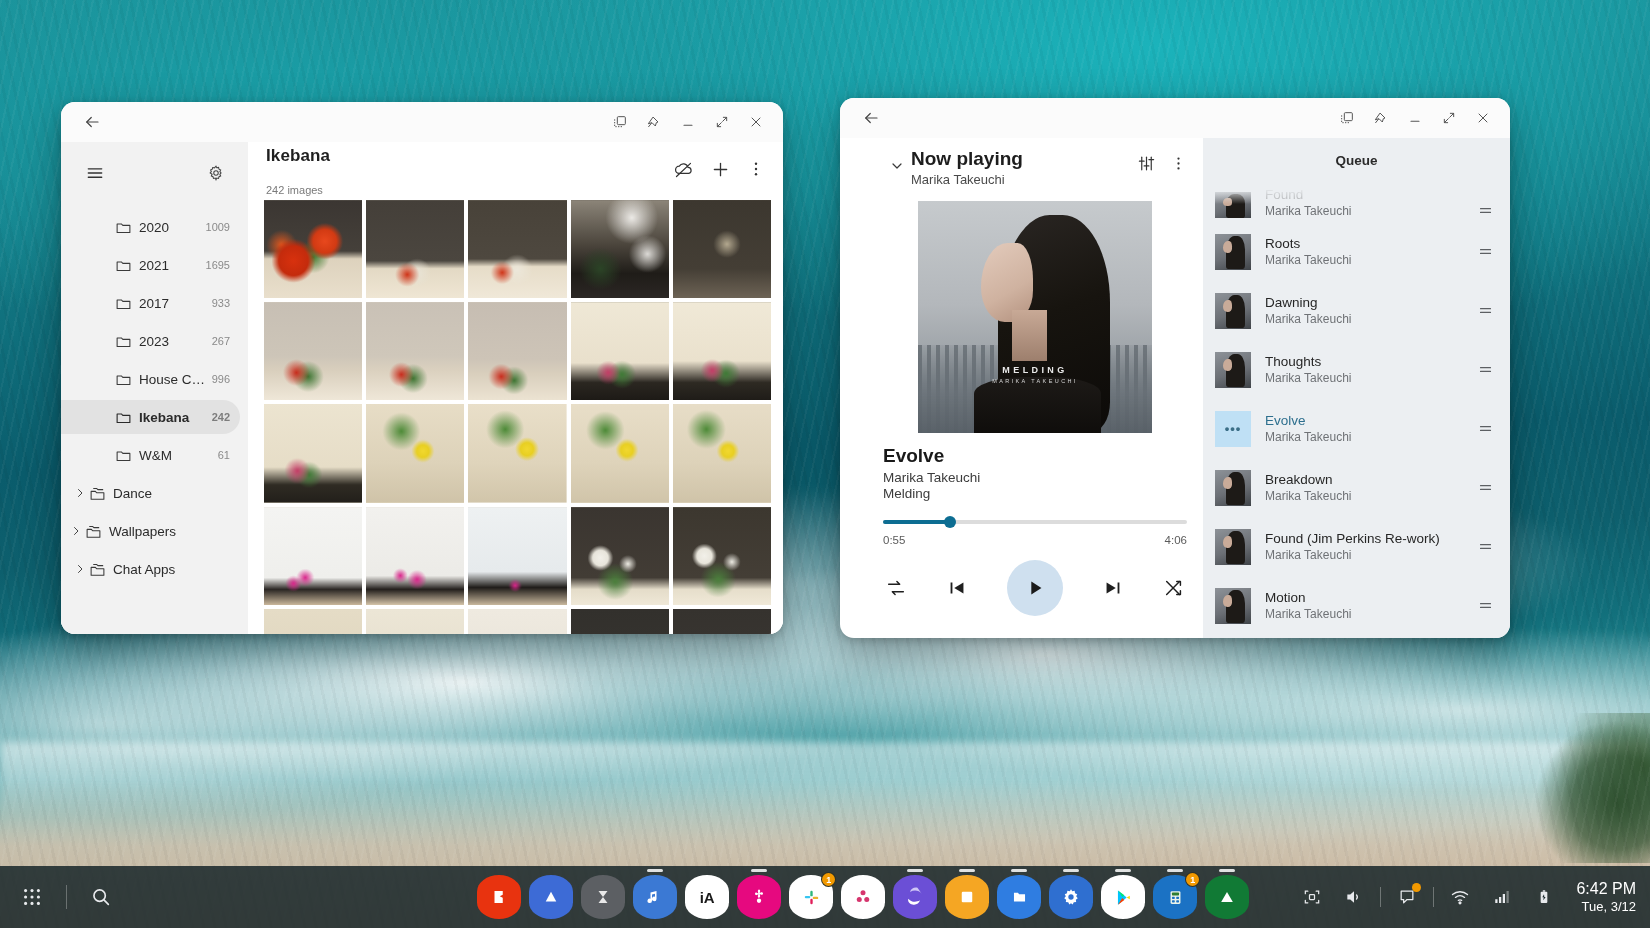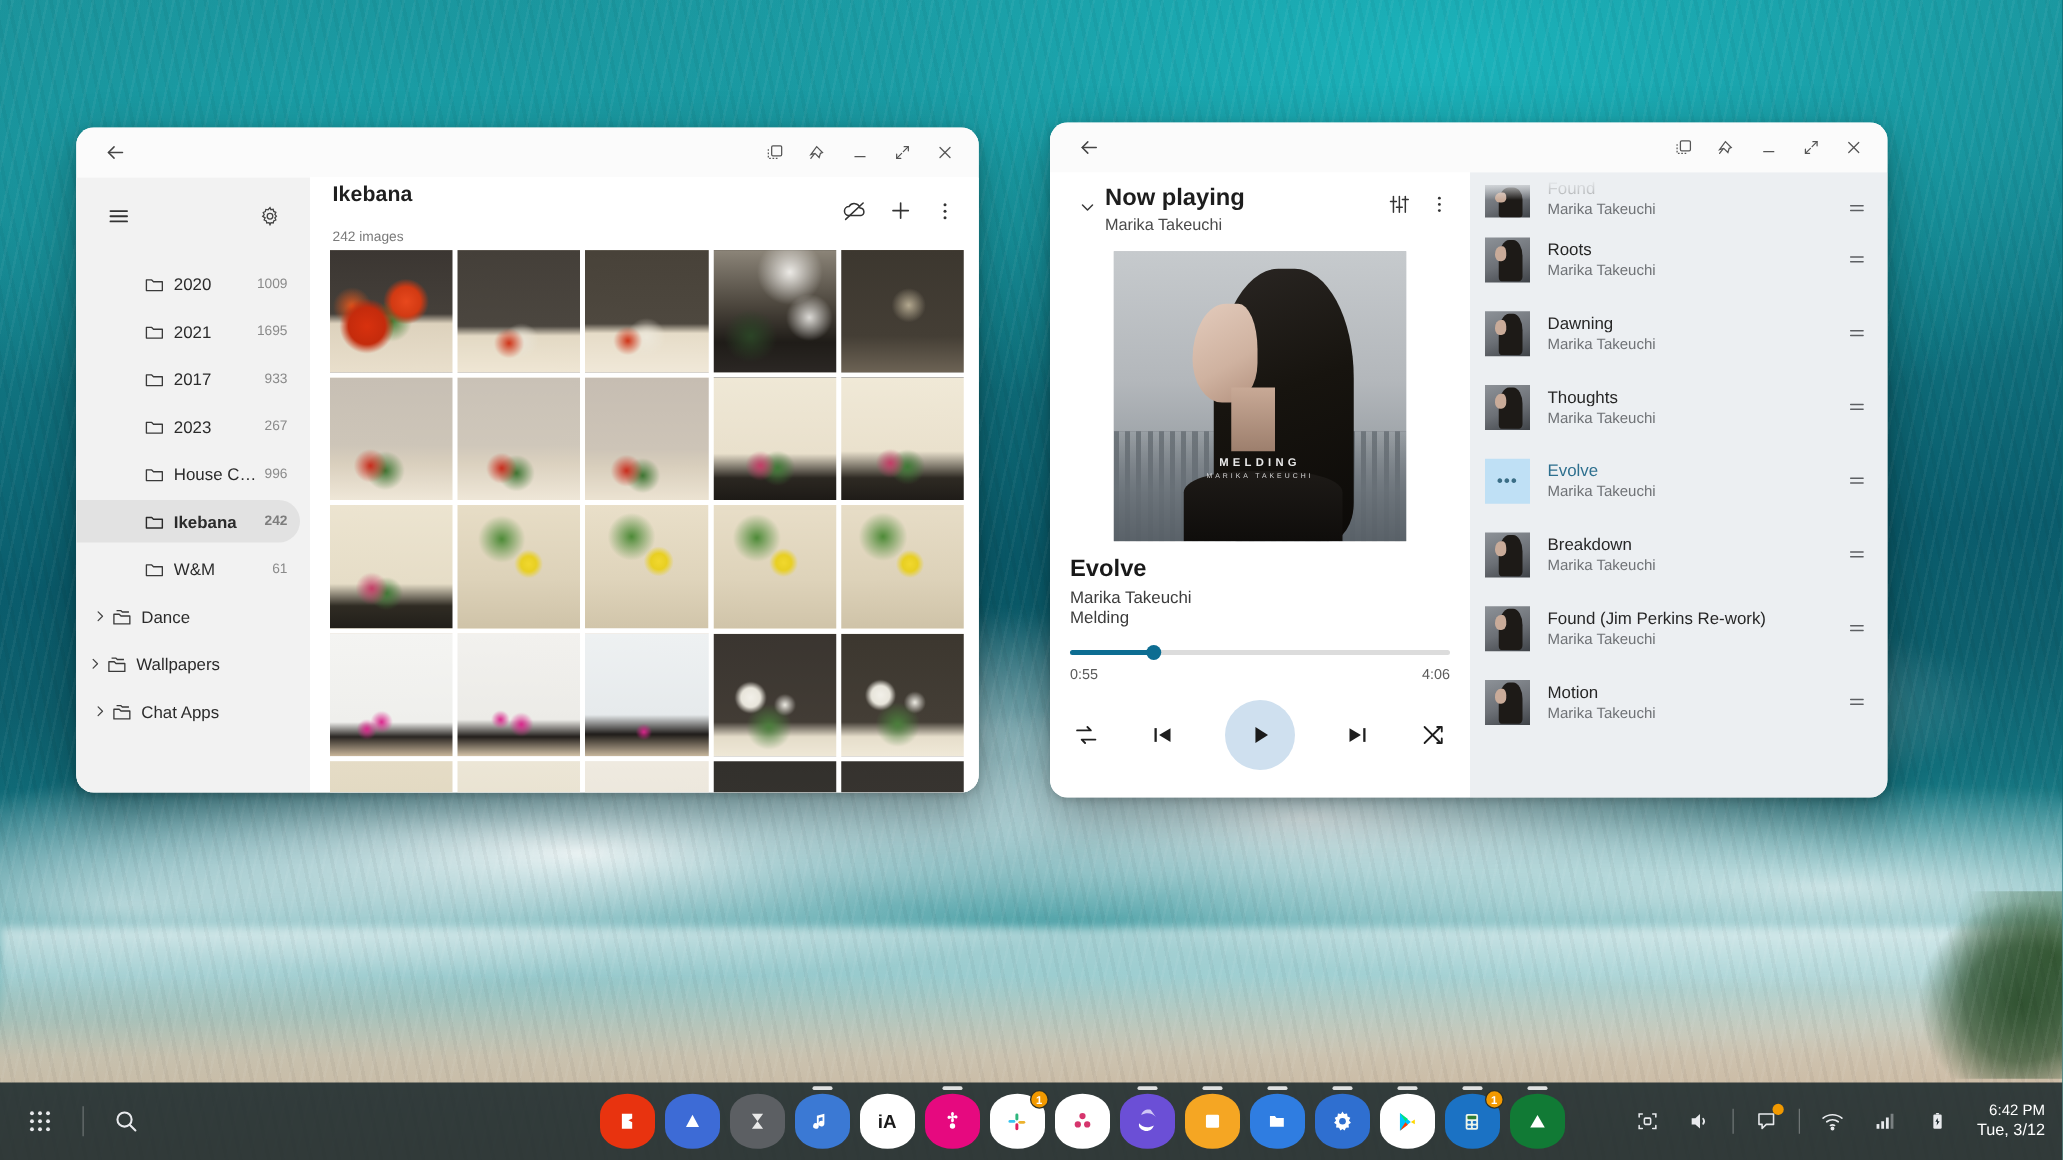--- a/index.html
+++ b/index.html
@@ -114,21 +114,21 @@
   .g-sub{ font-size:11px; color:#7a7a7a; margin-top:18px; }
   .g-head-actions{ display:flex; align-items:center; gap:16px; color:#333; }
   .g-grid{
     flex:1; display:grid; grid-template-columns:repeat(5, 1fr);
     gap:4px; padding:0 12px 0 16px; overflow:hidden; align-content:start;
   }
   .thumb{ width:100%; aspect-ratio:1/1; background-size:cover; background-position:center; }
 
   
   #music{ left:840px; top:98px; width:670px; height:540px; }
-  .m-body{ flex:1; display:flex; min-height:0; }
+  .m-body{ flex:1; display:flex; min-height:0;margin-left:27px; }
   .m-left{ width:336px; flex:0 0 336px; display:flex; flex-direction:column; background:#fff; padding:0 16px 12px 16px;}
   .m-head{ display:flex; align-items:flex-start; padding:4px 0 10px 0; }
   .m-chev{ width:28px; flex:0 0 28px; display:flex; align-items:center; justify-content:center; color:#3a3a3a; padding-top:16px;}
   .m-head-text{ flex:1; padding-top:6px; }
   .m-np{ font-size:19px; font-weight:700; color:#1d1d1d; }
   .m-artist-sm{ font-size:13px; color:#4a4a4a; margin-top:2px; }
   .m-head-icons{ display:flex; align-items:center; gap:14px; padding-top:12px; color:#333; }
   .m-art{
     width:234px; height:232px; margin:4px auto 0 auto; flex:0 0 auto;
     position:relative; overflow:hidden;
@@ -231,21 +231,21 @@
   }
   .app .badge{
     position:absolute; top:-3px; right:-3px; width:15px; height:15px; border-radius:50%;
     background:#f29900; color:#fff; font-size:9px; display:flex; align-items:center; justify-content:center;
     border:1.5px solid rgba(24,38,42,.9); font-weight:700;
   }
   .shelf-right{ display:flex; align-items:center; gap:10px; padding-right:14px; }
   .tray-btn{ width:32px; height:32px; display:flex; align-items:center; justify-content:center; color:#e8eaed; position:relative; }
   .tray-div{ width:1px; height:20px; background:rgba(255,255,255,.3); }
   .clock{ color:#fff; text-align:right; line-height:1.25; padding-left:6px; }
-  .clock .t{ font-size:12px;text-align:right; }
+  .clock .t{ font-size:16px;text-align:right; }
   .clock .d{ font-size:13px; }
   .tray-badge{
     position:absolute; top:2px; right:2px; width:9px; height:9px; border-radius:50%;
     background:#f29900;
   }
 </style>
 </head>
 <body>
 
 <div id="wallpaper">
@@ -705,20 +705,21 @@
               <path d="M4 5l14 14"></path>
               <path d="M4 19L18 5"></path>
               <path d="M15 5h4v4"></path>
               <path d="M15 19h4v-4"></path>
             </svg>
         </span>
       </div>
     </div>
 
     <div class="m-queue">
+      <div class="q-head">Queue</div>
       <div class="q-list">
         <div class="q-item" style="height:40px; align-items:flex-end; padding-bottom:4px;">
           <div class="q-thumb" style="height:26px;">
               <div class="qt-hair"></div>
               <div class="qt-face"></div>
             </div>
           <div class="q-text">
             <div class="q-title" style="opacity:.35; margin-top:-8px;">Found</div>
             <div class="q-artist">Marika Takeuchi</div>
           </div>

